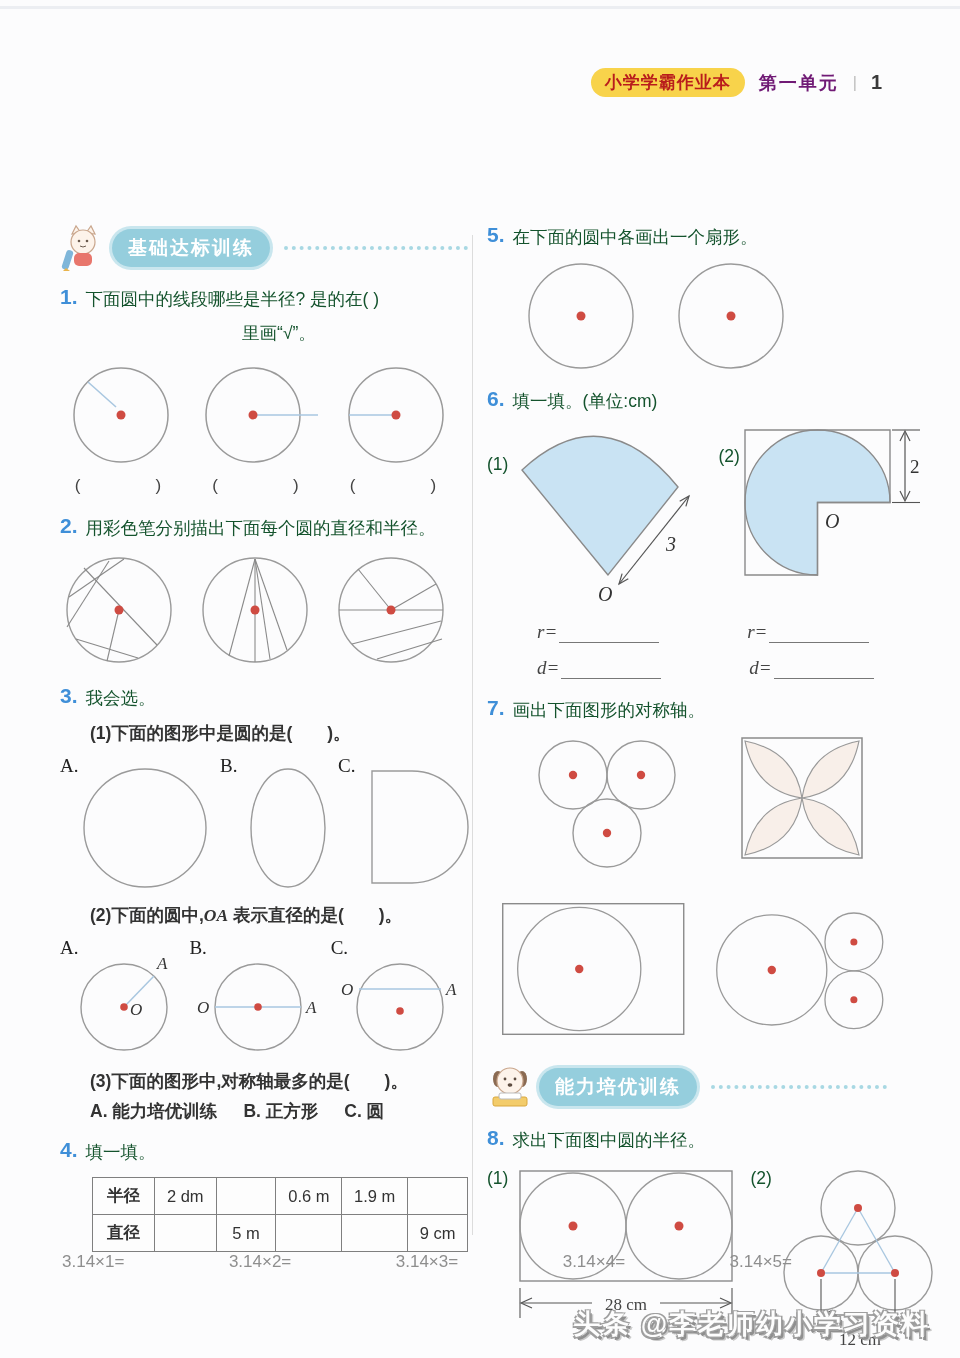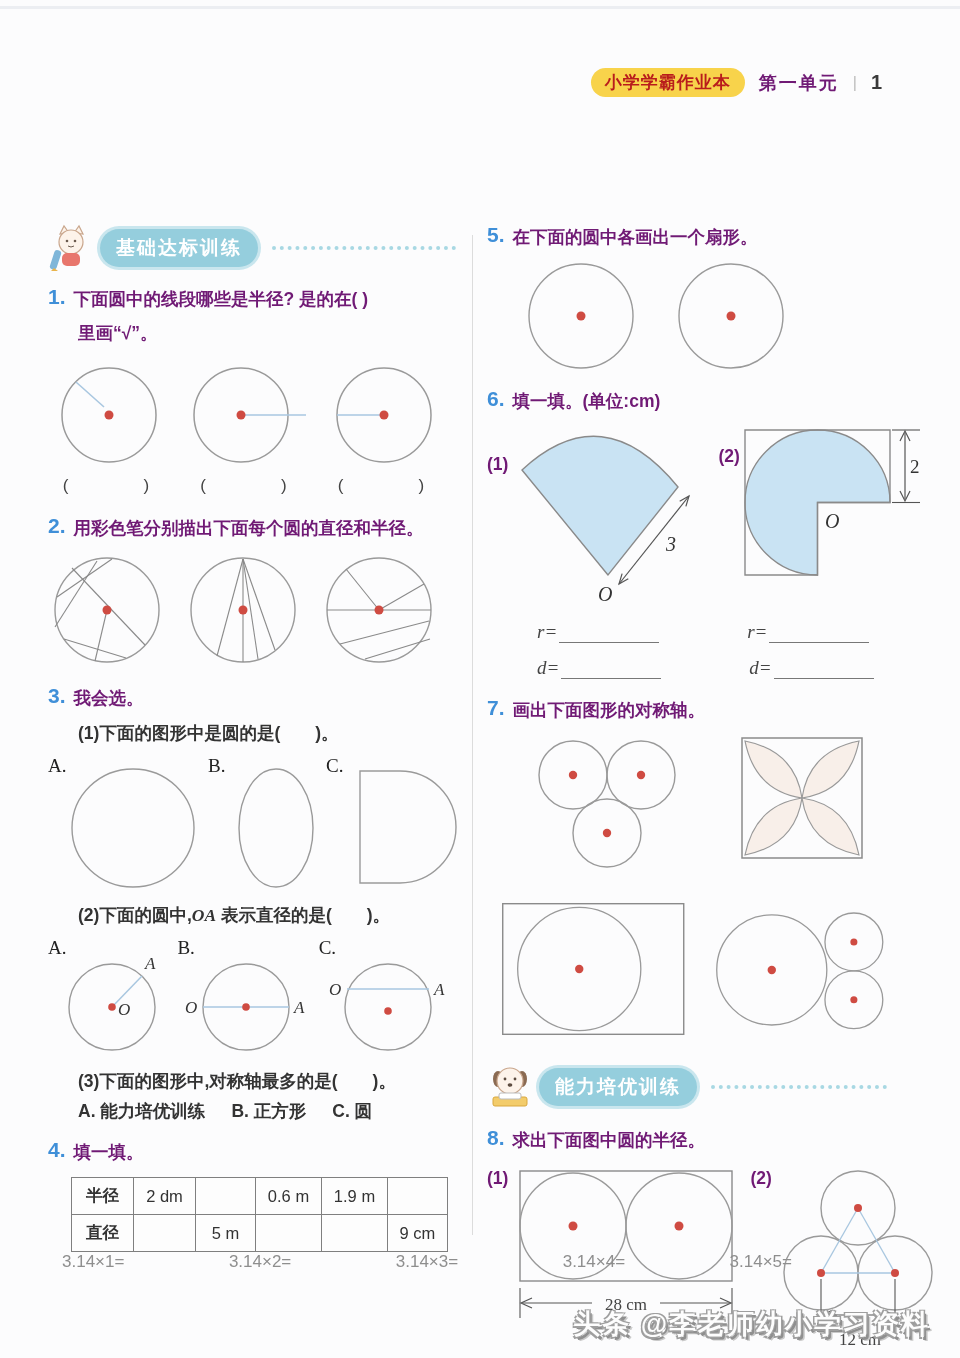--- a/index.html
+++ b/index.html
@@ -21,48 +21,48 @@
 
   
   .unit-title { position:absolute; top:108px; left:0; width:100%; text-align:center;
     color:#4f78c2; font-size:30px; font-weight:bold; letter-spacing:3px; }
   .lesson-title { position:absolute; top:160px; left:0; width:100%; text-align:center;
     color:#3c3c3c; font-size:27px; font-weight:bold; letter-spacing:3px; }
 
   .col-divider { position:absolute; left:472px; top:235px; width:1px; height:1000px; background:#dcdcdc; }
 
   .col { position:absolute; top:222px; }
-  .col-left  { left:48px;  width:408px; }
+  .col-left  { left:60px;  width:408px; }
   .col-right { left:487px; width:400px; }
 
   
   .badge-row { display:flex; align-items:center; gap:6px; height:52px; }
   .badge { background:#95cedd; color:#fff; font-weight:bold; font-size:19px;
     padding:6px 16px; border-radius:22px; letter-spacing:2px; white-space:nowrap;
     box-shadow:0 0 0 3px #c9e6ee; }
   .dots { flex:1; border-top:4px dotted #a8d8e3; height:0; margin-left:8px; }
 
   
   .q { display:flex; gap:8px; align-items:flex-start; }
   .qnum { color:#3f8fd8; font-weight:bold; font-size:21px; line-height:1.25; }
-  .qtext { font-size:17.5px; font-weight:700; color:#701a75; line-height:1.5; padding-top:2px; }
+  .qtext { font-size:17.5px; font-weight:400; color:#14532d; line-height:1.5; padding-top:2px;text-align:center; }
   .indent { margin-left:30px; }
   .sub { margin-left:30px; margin-top:10px; font-size:17.5px; font-weight:600; color:#333; }
   .serif-var { font-family:"Liberation Serif", serif; font-style:italic; font-weight:bold; }
 
   .figrow { display:flex; align-items:flex-end; }
   .figcell { text-align:center; }
   .paren { font-size:17px; color:#444; letter-spacing:6px; }
 
   .optletter { font-family:"Liberation Serif", serif; font-size:19px; color:#222; }
   .optfig { position:relative; }
   .optfig .optletter { position:absolute; top:0; left:0; }
 
   
-  table { border-collapse:collapse; margin:12px 0 0 23px;padding-left:41px; }
+  table { border-collapse:collapse; margin:12px 0 0 32px;padding-left:41px; }
   td { border:1.6px solid #7f7f7f; height:37px; text-align:center;
        font-size:16.5px; color:#333; background:#fdfdfd; }
   td.hd { font-weight:bold; width:62px; }
   td:nth-child(2){width:62px} td:nth-child(3){width:60px} td:nth-child(4){width:66px}
   td:nth-child(5){width:66px} td:nth-child(6){width:60px}
 
   
   .rd-row { display:flex; margin:14px 0 0 50px; gap:88px; }
   .rd-group { display:flex; align-items:flex-end; gap:2px; }
   .rd-label { font-family:"Liberation Serif", serif; font-style:italic; font-size:19px; color:#444; }

